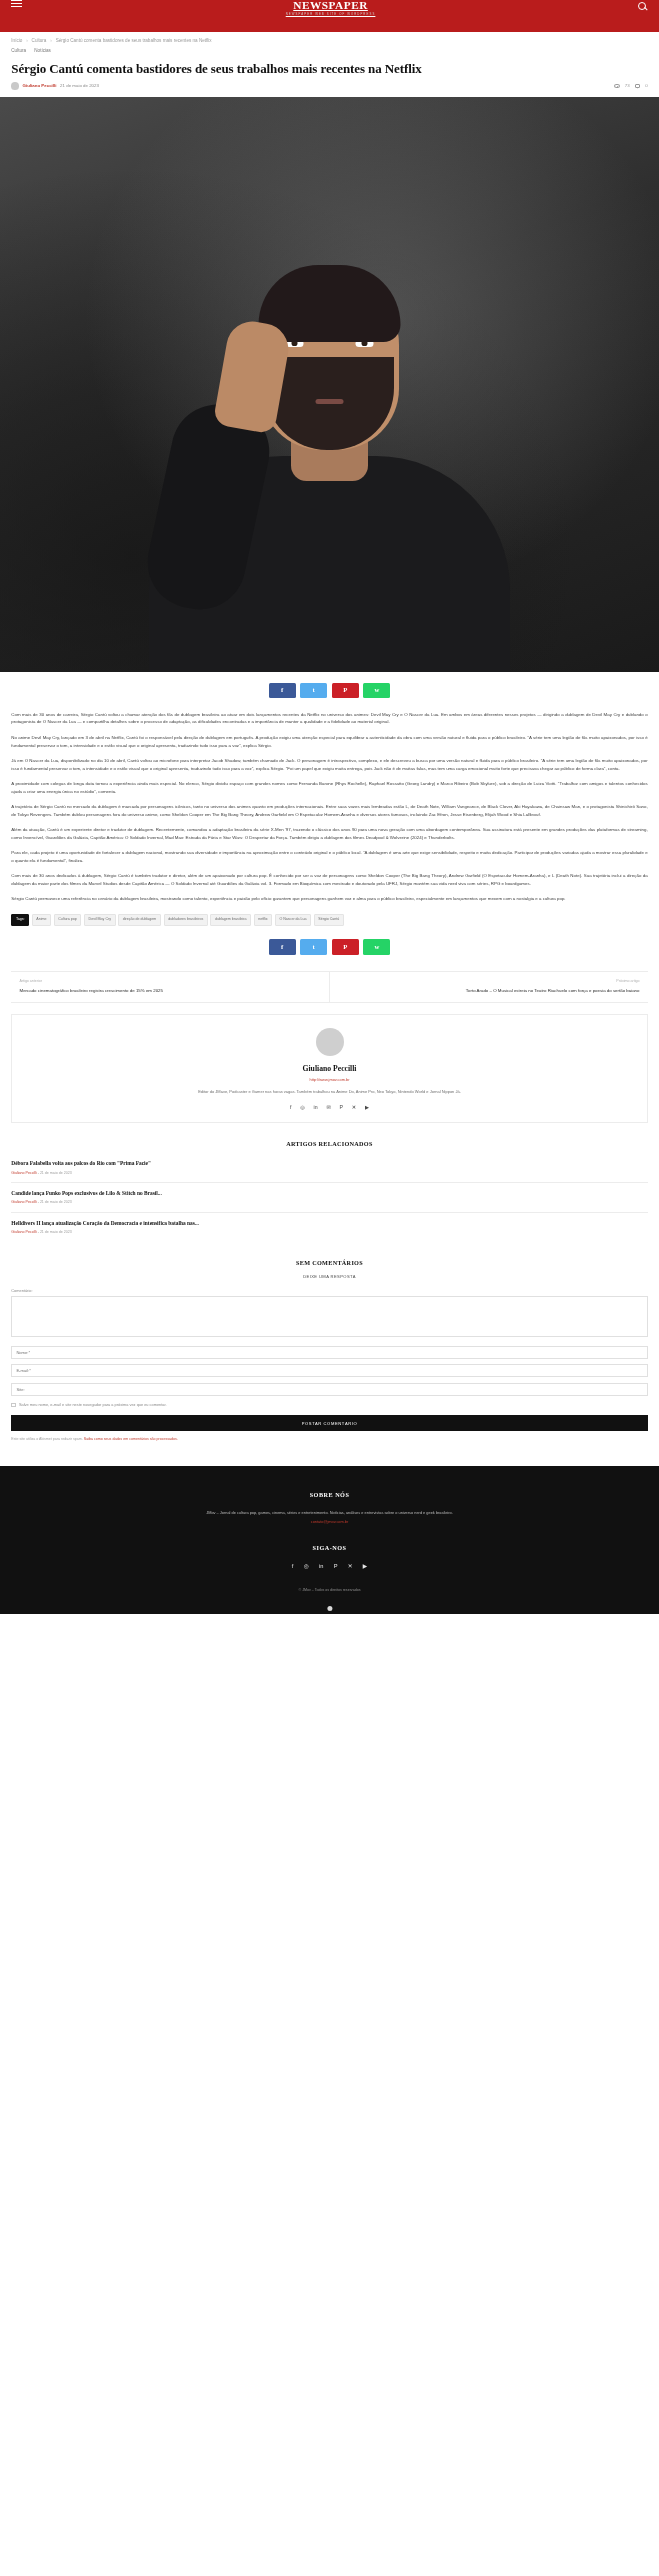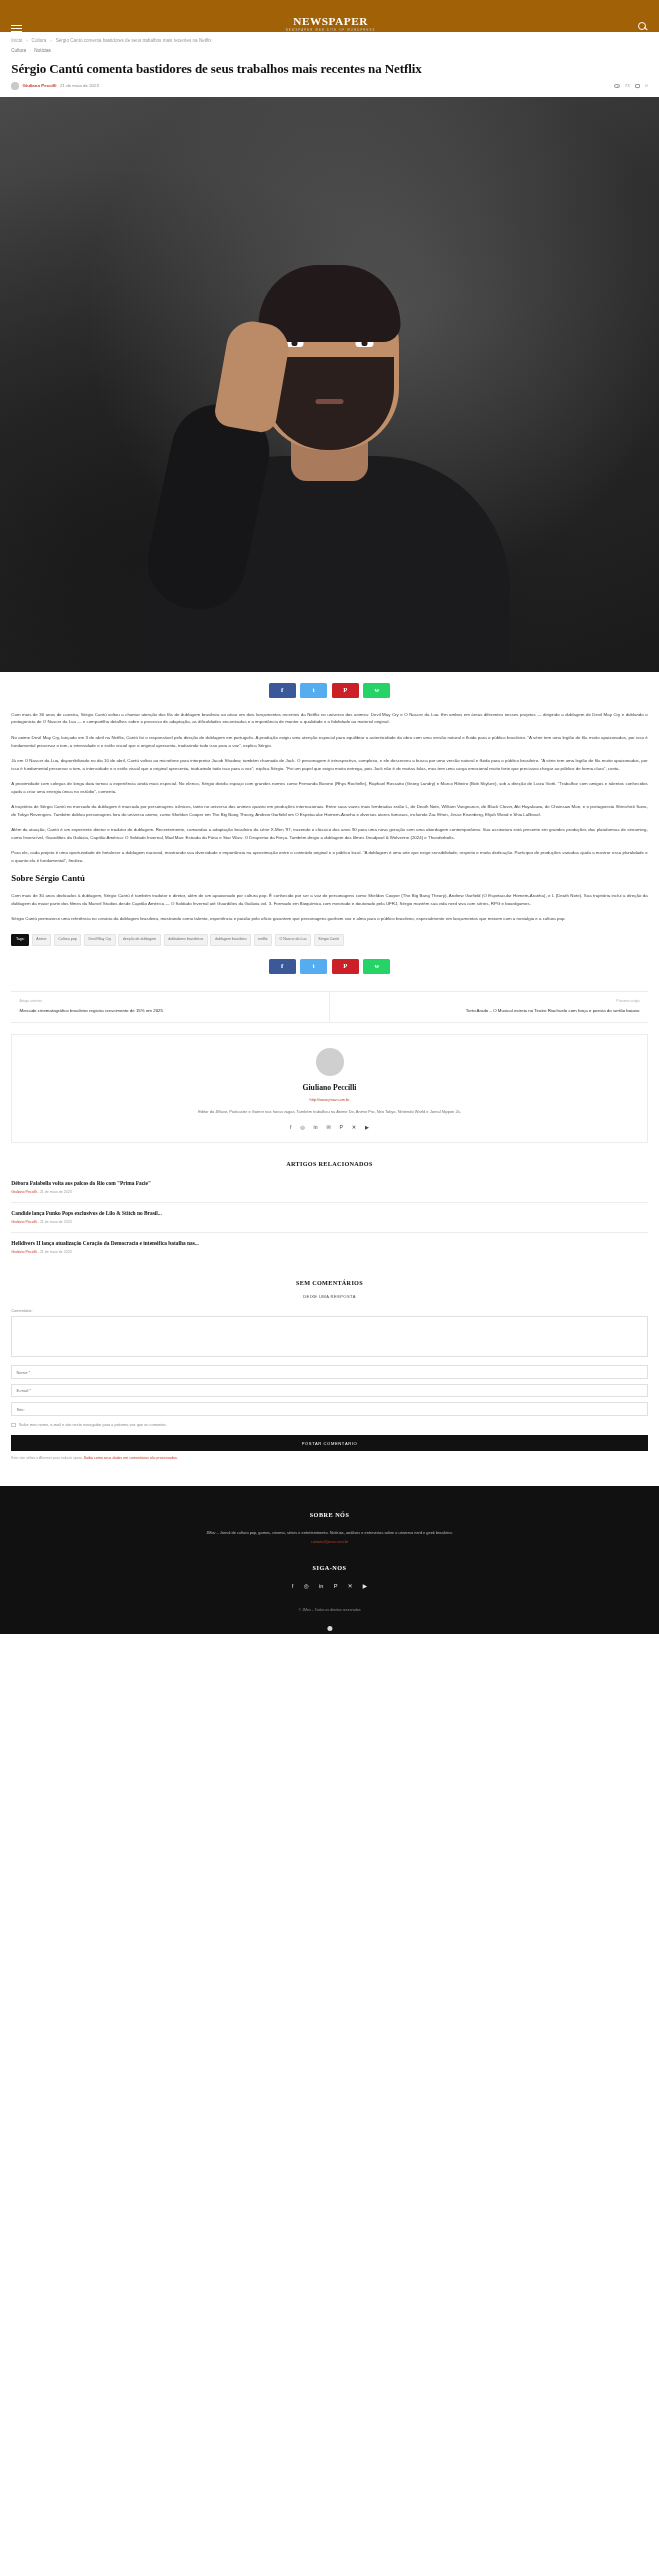--- a/index.html
+++ b/index.html
@@ -9,22 +9,22 @@
     font-family:"Liberation Sans", sans-serif;
     background:#ffffff;
     color:#2b2b2b;
     font-size:6.7px;
     line-height:1.55;
   }
   .page{width:659px;margin:0 auto;position:relative;}
 
   
   .topbar{
-    background:#a16207;height:32px;display:flex;align-items:flex-end;
-    justify-content:space-between;padding:0 11.3px;color:#fff;
+    background:#b91c1c;height:32px;display:flex;align-items:flex-start;
+    justify-content:space-between;padding:0 11.3px;color:#fff;text-decoration:underline;
   }
   .hamburger{display:flex;flex-direction:column;justify-content:center;gap:2.1px;width:13.4px;cursor:pointer;}
   .hamburger span{display:block;height:1px;background:#fff;width:10.3px;}
   .brand{display:flex;flex-direction:column;align-items:center;line-height:1;}
   .brand .logo{
     font-family:"Liberation Serif", serif;
     font-size:11.3px;letter-spacing:0.5px;font-weight:700;color:#ffffff;
   }
   .brand .tagline{
     font-size:2.8px;letter-spacing:1.1px;color:#cfcfcf;margin-top:1.5px;text-transform:uppercase;
@@ -292,21 +292,20 @@
   </div>
 
   <div class="content">
     <p>Com mais de 30 anos de carreira, Sérgio Cantú voltou a chamar atenção dos fãs de dublagem brasileira ao atuar em dois lançamentos recentes da Netflix no universo dos animes: Devil May Cry e O Nascer da Lua. Em ambos em áreas diferentes nesses projetos — dirigindo a dublagem de Devil May Cry e dublando o protagonista de O Nascer da Lua — e compartilha detalhes sobre o processo de adaptação, as dificuldades encontradas e a importância de manter a qualidade e a fidelidade ao material original.</p>
     <p>No anime Devil May Cry, lançado em 3 de abril na Netflix, Cantú foi o responsável pela direção de dublagem em português. A produção exigiu uma atenção especial para equilibrar a autenticidade da obra com uma versão natural e fluida para o público brasileiro. "A série tem uma legião de fãs muito apaixonados, por isso é fundamental preservar o tom, a intensidade e o estilo visual que o original apresenta, traduzindo tudo isso para a voz", explica Sérgio.</p>
     <p>Já em O Nascer da Lua, disponibilizado no dia 10 de abril, Cantú voltou ao microfone para interpretar Jacob Shadow, também chamado de Jack. O personagem é introspectivo, complexo, e ele descreveu a busca por uma versão natural e fluida para o público brasileiro. "A série tem uma legião de fãs muito apaixonados, por isso é fundamental preservar o tom, a intensidade e o estilo visual que o original apresenta, traduzindo tudo isso para a voz", explica Sérgio. "Foi um papel que exigiu muita entrega, pois Jack não é de muitas falas, mas tem uma carga emocional muito forte que precisava chegar ao público de forma clara", conta.</p>
     <p>A proximidade com colegas de longa data tornou a experiência ainda mais especial. No elenco, Sérgio dividiu espaço com grandes nomes como Fernanda Barone (Rhys Rochelle), Raphael Rossatto (Georg Landry) e Marco Ribeiro (Bob Skylure), sob a direção de Luiza Viotti. "Trabalhar com amigos e talentos conhecidos ajuda a criar uma energia única no estúdio", comenta.</p>
     <p>A trajetória de Sérgio Cantú no mercado da dublagem é marcada por personagens icônicos, tanto no universo dos animes quanto em produções internacionais. Entre suas vozes mais lembradas estão L, de Death Note, William Vangeance, de Black Clover, Aki Hayakawa, de Chainsaw Man, e o protagonista Shinichirō Sano, de Tokyo Revengers. Também dublou personagens fora do universo anime, como Sheldon Cooper em The Big Bang Theory, Andrew Garfield em O Espetacular Homem-Aranha e diversos atores famosos, incluindo Zac Efron, Jesse Eisenberg, Elijah Wood e Shia LaBeouf.</p>
     <p>Além da atuação, Cantú é um experiente diretor e tradutor de dublagem. Recentemente, comandou a adaptação brasileira da série X-Men '97, trazendo o clássico dos anos 90 para uma nova geração com uma abordagem contemporânea. Sua assinatura está presente em grandes produções das plataformas de streaming, como Invencível, Guardiões da Galáxia, Capitão América: O Soldado Invernal, Mad Max: Estrada da Fúria e Star Wars: O Despertar da Força. Também dirigiu a dublagem dos filmes Deadpool &amp; Wolverine (2024) e Thunderbolts.</p>
     <p>Para ele, cada projeto é uma oportunidade de fortalecer a dublagem nacional, mostrando sua diversidade e importância na aproximação entre o conteúdo original e o público local. "A dublagem é uma arte que exige sensibilidade, respeito e muita dedicação. Participar de produções variadas ajuda a mostrar essa pluralidade e o quanto ela é fundamental", finaliza.</p>
-    <h2>Sobre Sérgio Cantú</h2>
     <p>Com mais de 30 anos dedicados à dublagem, Sérgio Cantú é também tradutor e diretor, além de um apaixonado por cultura pop. É conhecido por ser a voz de personagens como Sheldon Cooper (The Big Bang Theory), Andrew Garfield (O Espetacular Homem-Aranha), e L (Death Note). Sua trajetória inclui a direção da dublagem da maior parte dos filmes da Marvel Studios desde Capitão América — O Soldado Invernal até Guardiões da Galáxia vol. 3. Formado em Bioquímica com mestrado e doutorado pela UFRJ, Sérgio mantém sua vida nerd viva com séries, RPG e boardgames.</p>
     <p>Sérgio Cantú permanece uma referência no cenário da dublagem brasileira, mostrando como talento, experiência e paixão pelo ofício garantem que personagens ganhem voz e alma para o público brasileiro, especialmente em lançamentos que mexem com a nostalgia e a cultura pop.</p>
   </div>
 
   <div class="tags">
     <span class="tag lead">Tags:</span>
     <span class="tag">Anime</span>
     <span class="tag">Cultura pop</span>
     <span class="tag">Devil May Cry</span>
     <span class="tag">direção de dublagem</span>

